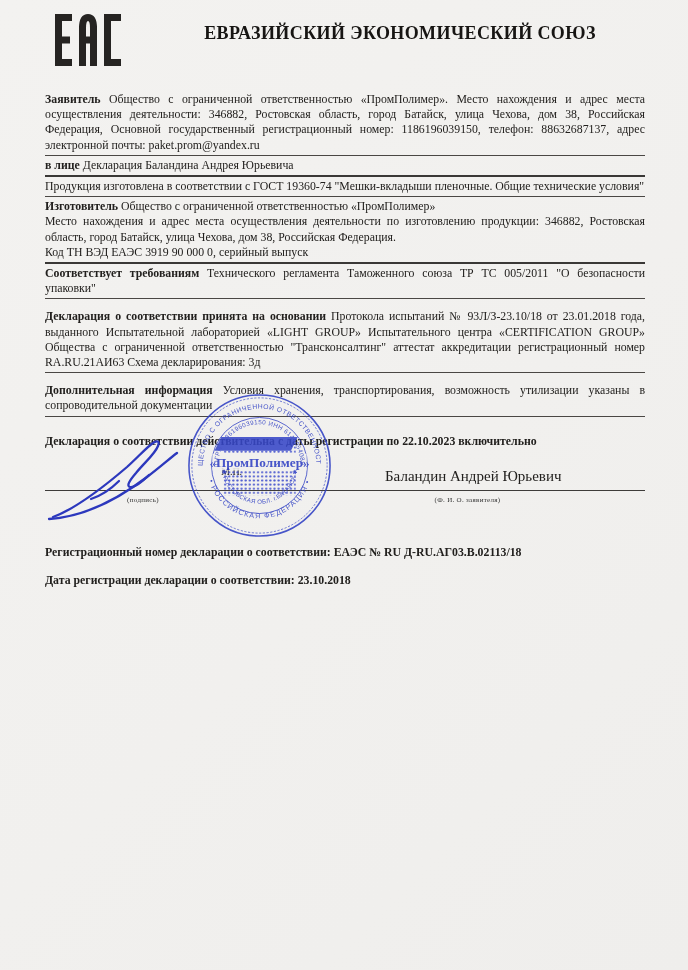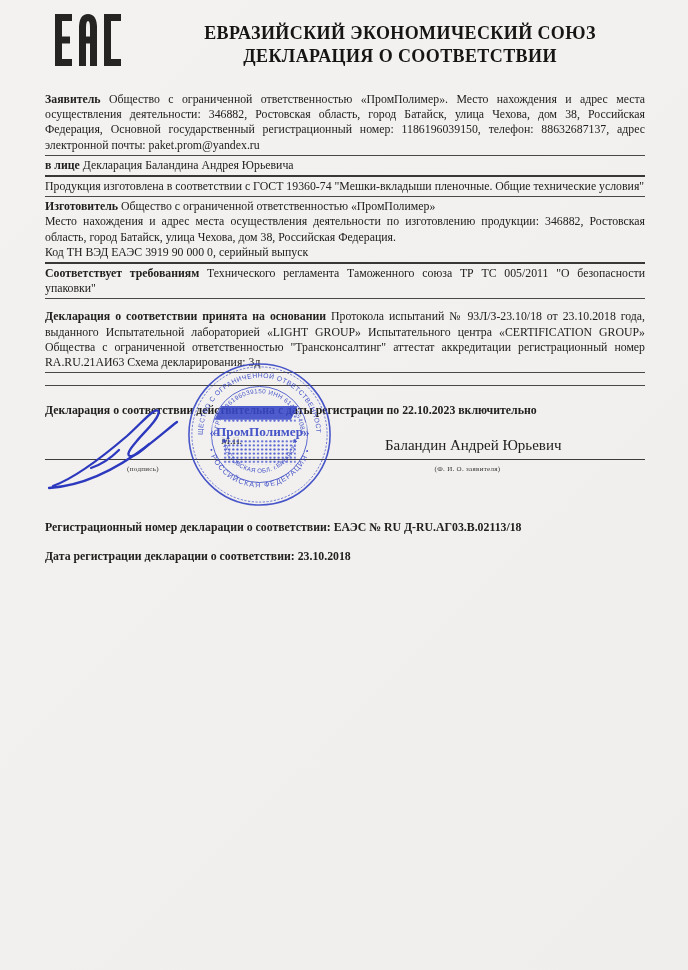--- a/index.html
+++ b/index.html
@@ -36,21 +36,21 @@
   .sig-svg { position:absolute; left:2px; top:-24px; z-index:3; }
   .caption {
     position:absolute; top:40px; font-size:7px; color:#333; letter-spacing:0.3px;
   }
   .caption.podpis { left:38px; width:120px; text-align:center; }
   .caption.fio { left:355px; width:135px; text-align:center; }
   .mp-label { position:absolute; left:176px; top:11px; font-size:10px; color:#201e1c; z-index:2; }
   .applicant-name { position:absolute; left:340px; top:16px; font-size:15px; color:#22201e; }
   .stamp { position:absolute; left:141px; top:-61px; z-index:4; opacity:0.88; }
   .footer-para { font-weight:bold; }
-  .footer-para.reg { margin-top:26px; }
+  .footer-para.reg { margin-top:20px; }
   .footer-para.date { margin-top:13px; }
 </style>
 </head>
 <body>
 
 <div class="page">
 
   <div class="eac-logo">
     <svg width="66" height="52" viewBox="0 0 66 52" xmlns="http://www.w3.org/2000/svg">
       <g fill="#262422">
@@ -67,21 +67,20 @@
 
         <rect x="49" y="0" width="7" height="52"></rect>
         <rect x="49" y="0" width="17" height="7"></rect>
         <rect x="49" y="45" width="17" height="7"></rect>
       </g>
     </svg>
   </div>
 
   <div class="title-block">
     <div>ЕВРАЗИЙСКИЙ ЭКОНОМИЧЕСКИЙ СОЮЗ</div>
-    <div>ДЕКЛАРАЦИЯ О СООТВЕТСТВИИ</div>
   </div>
 
   <div class="doc-body">
 
     <p class="para"><b>Заявитель</b> <span>Общество с ограниченной ответственностью «ПромПолимер». Место нахождения и адрес места осуществления деятельности: 346882, Ростовская область, город Батайск, улица Чехова, дом 38, Российская Федерация, Основной государственный регистрационный номер: 1186196039150, телефон: 88632687137, адрес электронной почты: paket.prom@yandex.ru</span></p>
 
     <div class="rule"></div>
 
     <p class="para"><b>в лице</b> <span>Декларация Баландина Андрея Юрьевича</span></p>
 
@@ -95,25 +94,26 @@
     <p class="para">Место нахождения и адрес места осуществления деятельности по изготовлению продукции: 346882, Ростовская область, город Батайск, улица Чехова, дом 38, Российская Федерация.</p>
     <p class="para">Код ТН ВЭД ЕАЭС 3919 90 000 0, серийный выпуск</p>
 
     <div class="rule thick"></div>
 
     <p class="para"><b>Соответствует требованиям</b> <span>Технического регламента Таможенного союза ТР ТС 005/2011 "О безопасности упаковки"</span></p>
 
     <div class="rule"></div>
     <div class="gap8"></div>
 
-    <p class="para"><b>Декларация о соответствии принята на основании</b> <span>Протокола испытаний № 93Л/З-23.10/18 от 23.10.2018 года, выданного Испытательной лабораторией «LIGHT GROUP» Испытательного центра «CERTIFICATION GROUP» Общества с ограниченной ответственностью "Трансконсалтинг" аттестат аккредитации регистрационный номер RA.RU.21АИ63 Схема декларирования: 3д</span></p>
+    <p class="para"><b>Декларация о соответствии принята на основании</b> <span>Протокола испытаний № 93Л/З-23.10/18 от 23.01.2018 года, выданного Испытательной лабораторией «LIGHT GROUP» Испытательного центра «CERTIFICATION GROUP» Общества с ограниченной ответственностью "Трансконсалтинг" аттестат аккредитации регистрационный номер RA.RU.21АИ63 Схема декларирования: 3д</span></p>
 
     <div class="rule"></div>
     <div class="gap8"></div>
 
+    <p class="para"><b>Дополнительная информация</b> <span>Условия хранения, транспортирования, возможность утилизации указаны в сопроводительной документации</span></p>
 
     <div class="rule"></div>
 
     <p class="para bold-line">Декларация о соответствии действительна с даты регистрации по 22.10.2023 включительно</p>
 
     <div class="sig-block">
       <div class="sig-hline"></div>
 
       <svg class="sig-svg" width="140" height="92" viewBox="0 0 140 92" xmlns="http://www.w3.org/2000/svg">
         <g fill="none" stroke="#2c38bd" stroke-width="2.3" stroke-linecap="round">

